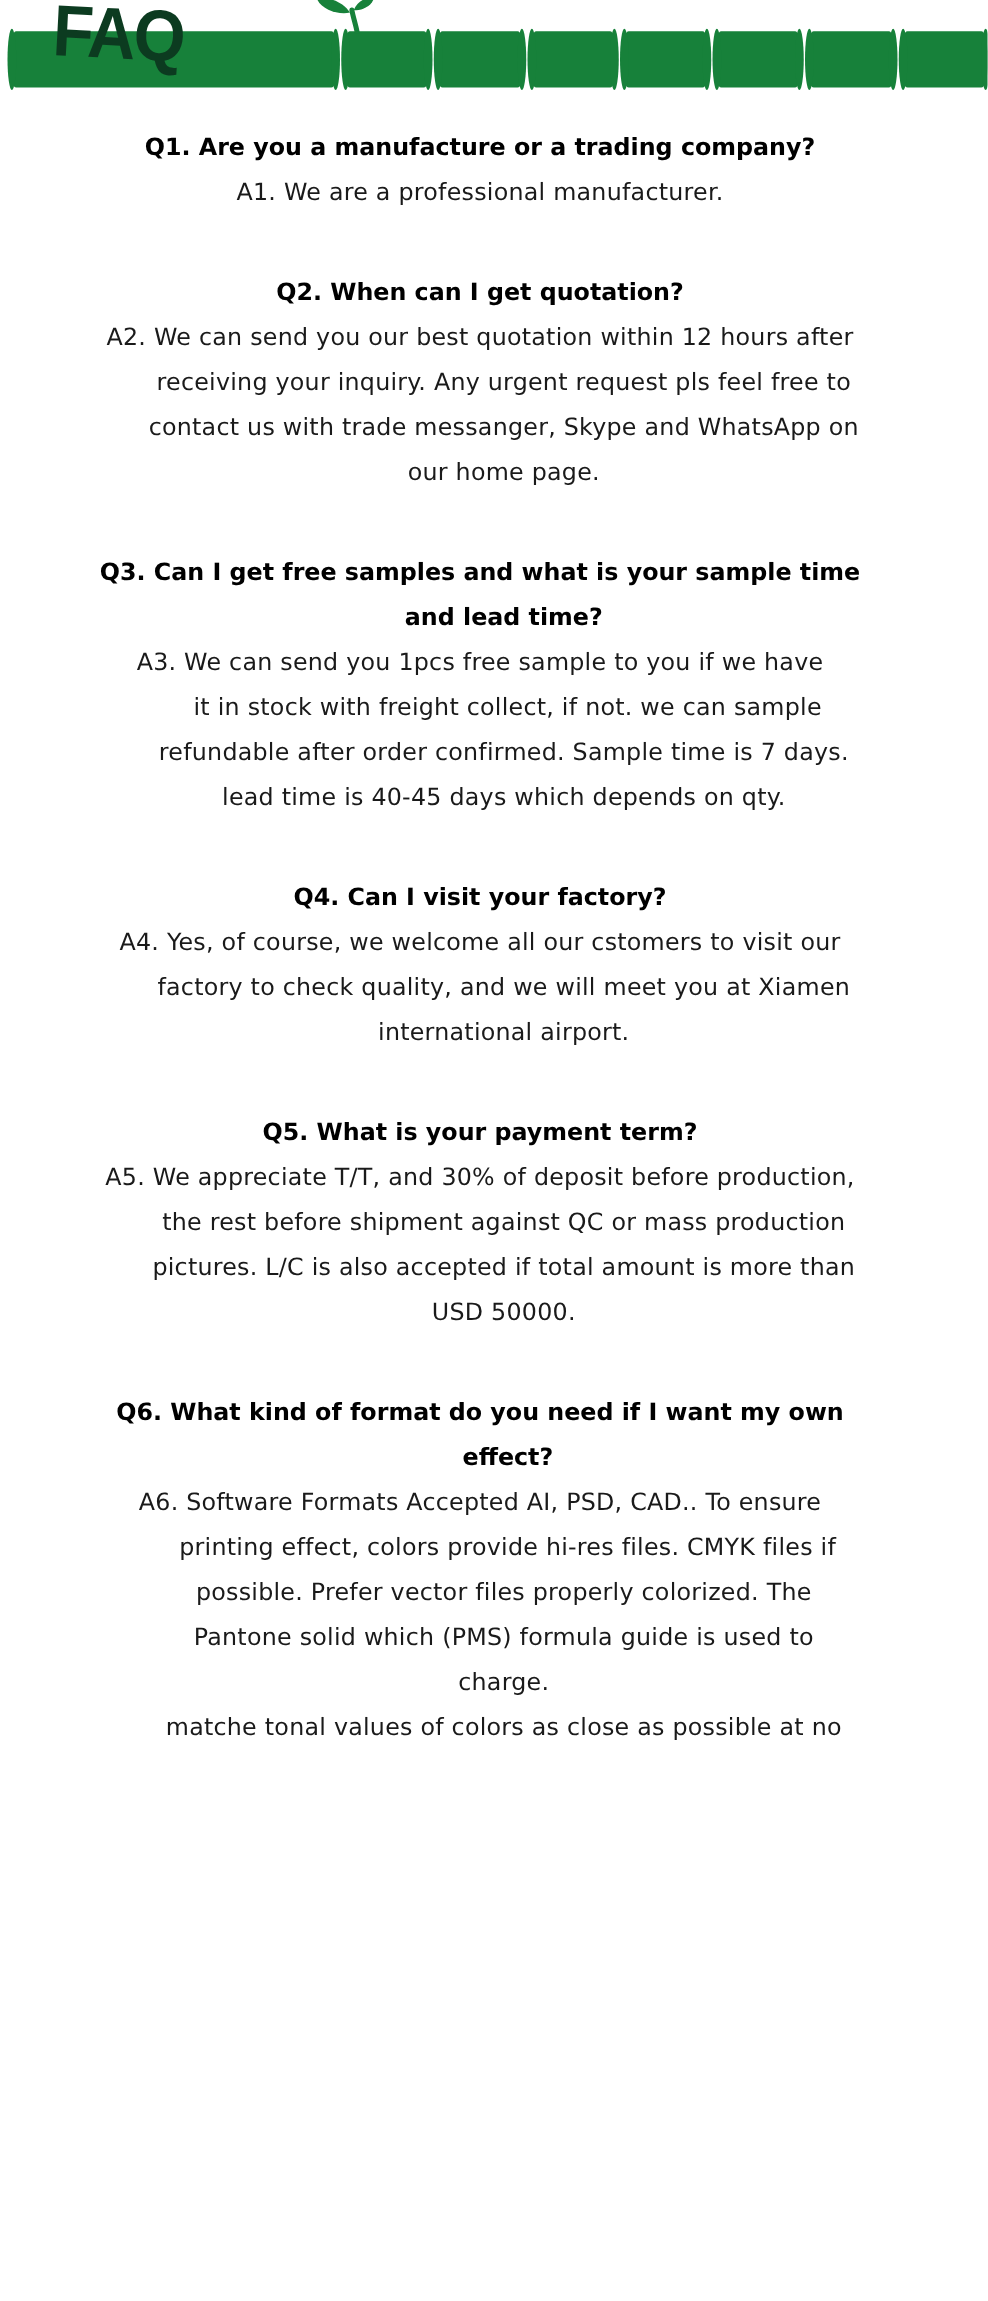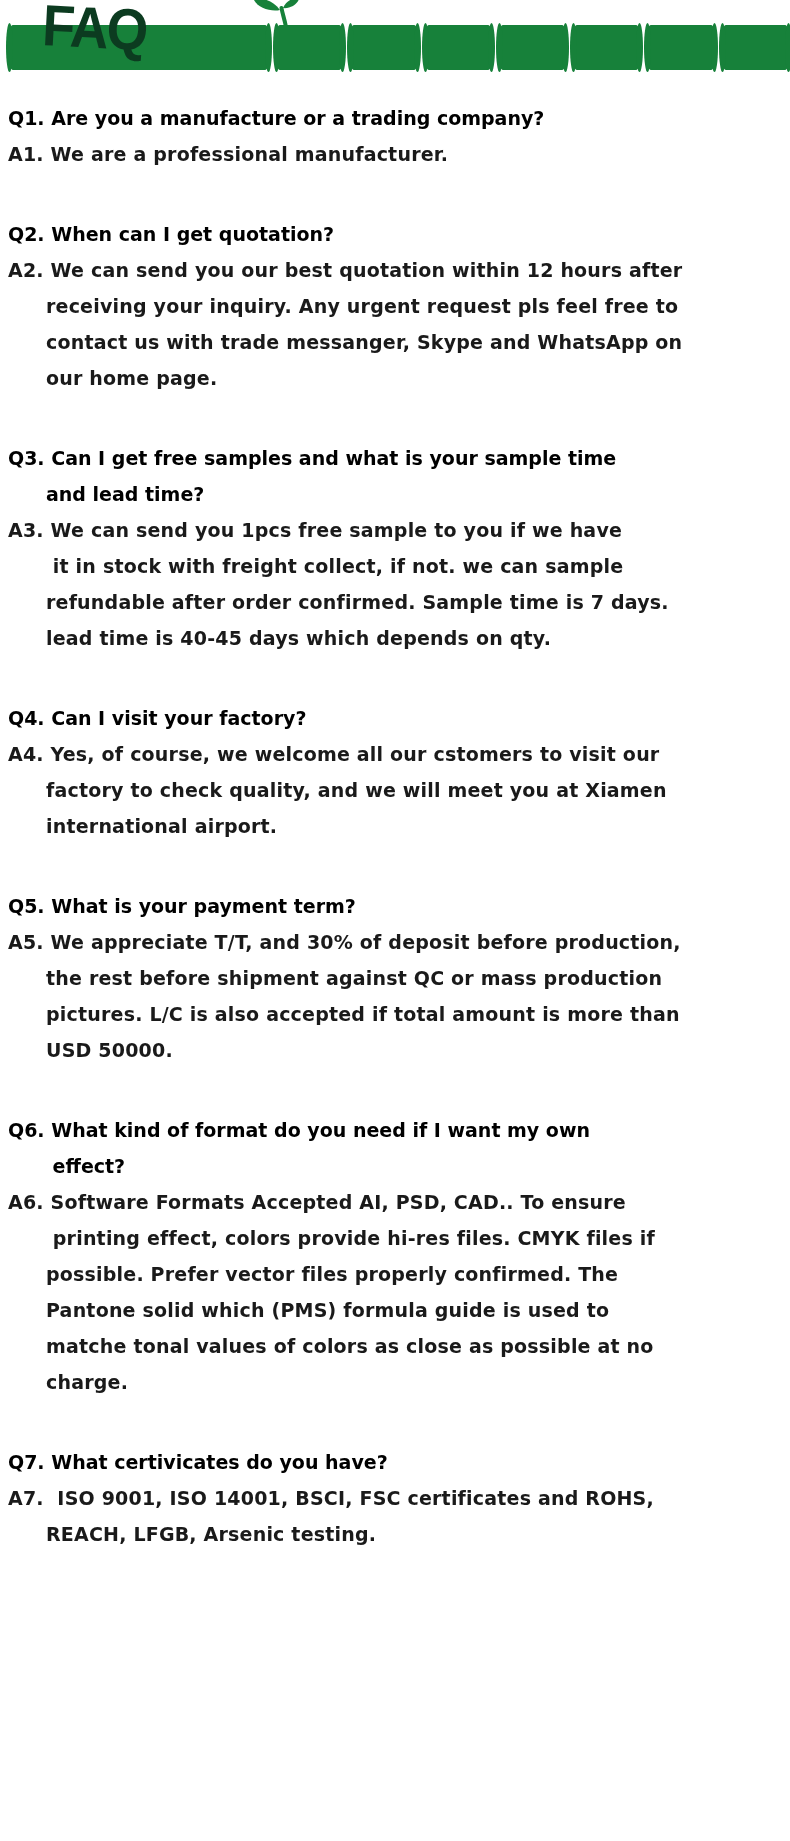--- a/index.html
+++ b/index.html
@@ -41,25 +41,25 @@
     font-size:58px;line-height:1;font-weight:bold;
     color:var(--title-green);
     letter-spacing:-2px;
     transform:rotate(3deg) scaleX(.92);
     transform-origin:left top;
     z-index:2;
   }
   .sprout{position:absolute;left:247px;top:-3px;z-index:1;}
 
   
-  main{padding:30px 30px 0 8px;}
+  main{padding:30px 30px 0 8px;text-align:center;}
   .faq-item{margin-bottom:44px;}
   .question{margin:0;font-size:19px;font-weight:bold;color:#000000;}
   .line{line-height:36px;white-space:pre;}
-  .answer{font-size:19px;font-weight:bold;color:#1a1a1a;letter-spacing:.2px;}
+  .answer{font-size:19px;font-weight:normal;color:#1a1a1a;letter-spacing:.2px;}
   .cont{padding-left:38px;}
 </style>
 </head>
 <body>
 
 <header class="banner">
   <div class="bamboo">
     <div class="seg seg-long"></div>
     <div class="seg"></div>
     <div class="seg"></div>
@@ -136,29 +136,20 @@
   </section>
 
   <section class="faq-item">
     <h2 class="question">
         <div class="line">Q6. What kind of format do you need if I want my own</div>
         <div class="line cont"> effect?</div>
       </h2>
     <div class="answer">
         <div class="line">A6. Software Formats Accepted AI, PSD, CAD.. To ensure</div>
         <div class="line cont"> printing effect, colors provide hi-res files. CMYK files if</div>
-        <div class="line cont">possible. Prefer vector files properly confirmed. The</div>
+        <div class="line cont">possible. Prefer vector files properly colorized. The</div>
         <div class="line cont">Pantone solid which (PMS) formula guide is used to</div>
+        <div class="line cont">charge.</div>
         <div class="line cont">matche tonal values of colors as close as possible at no</div>
-        <div class="line cont">charge.</div>
       </div>
   </section>
 
-  <section class="faq-item">
-    <h2 class="question">
-        <div class="line">Q7. What certivicates do you have?</div>
-      </h2>
-    <div class="answer">
-        <div class="line">A7.  ISO 9001, ISO 14001, BSCI, FSC certificates and ROHS,</div>
-        <div class="line cont">REACH, LFGB, Arsenic testing.</div>
-      </div>
-  </section>
 </main>
 
 </body></html>

